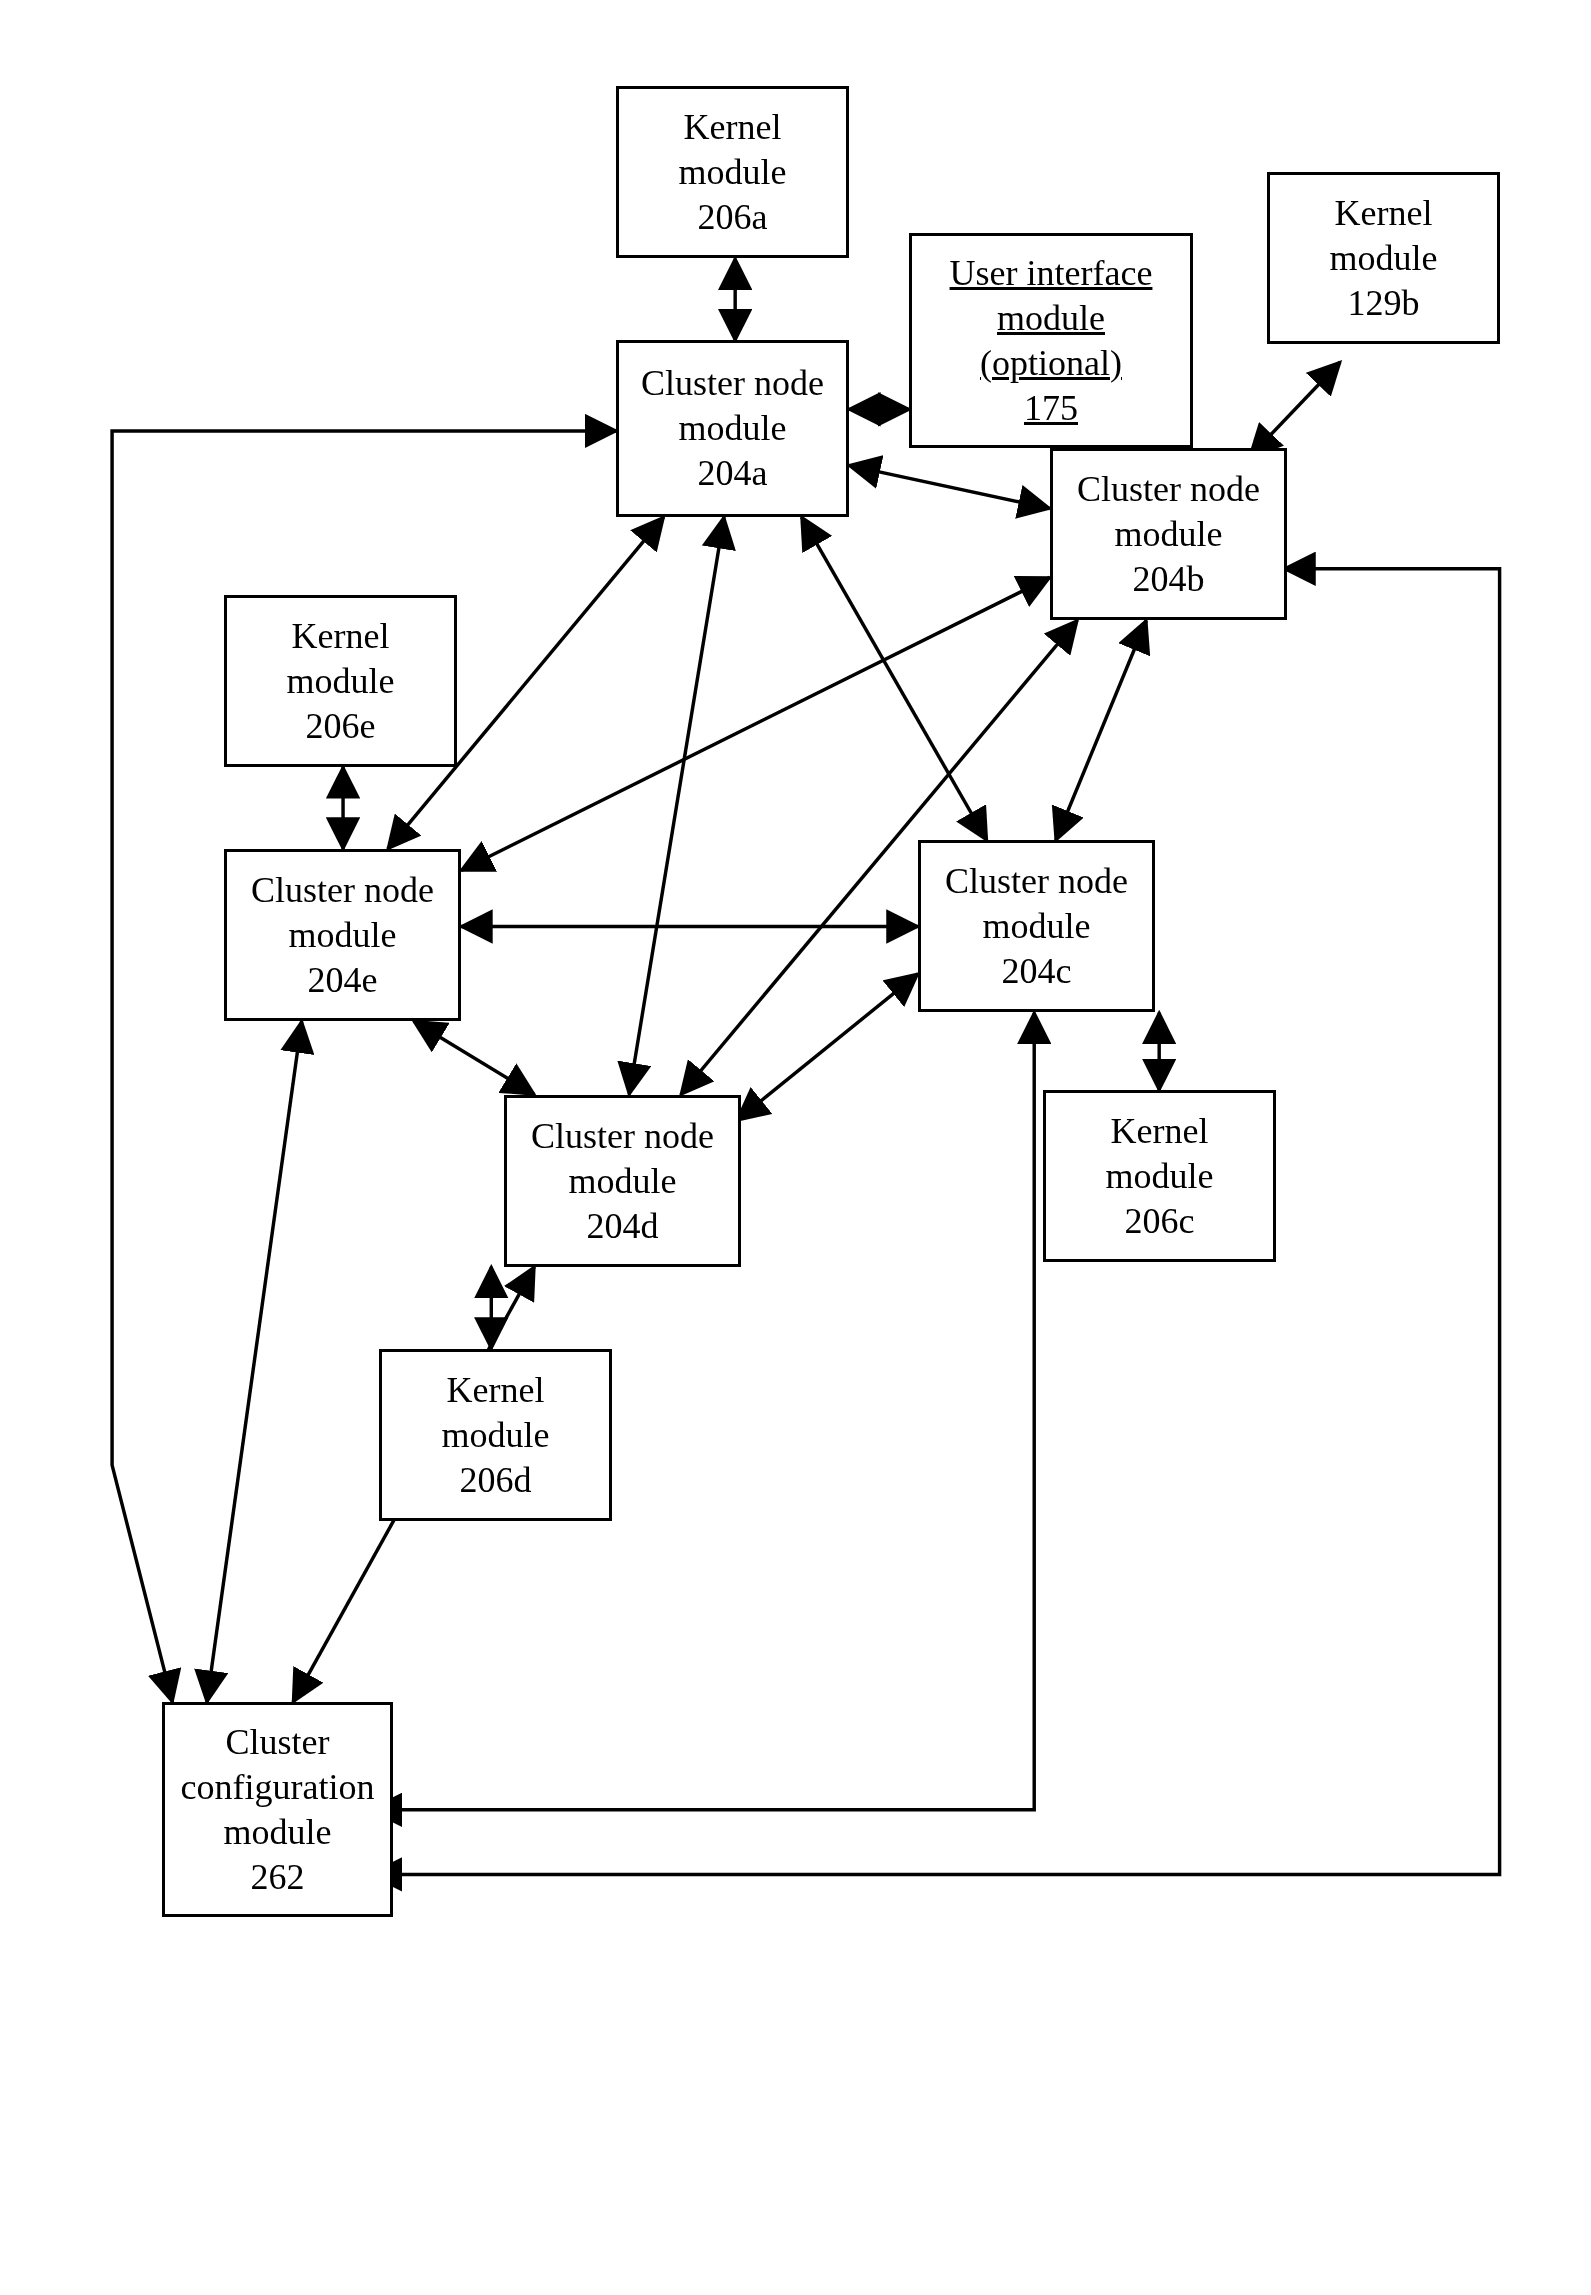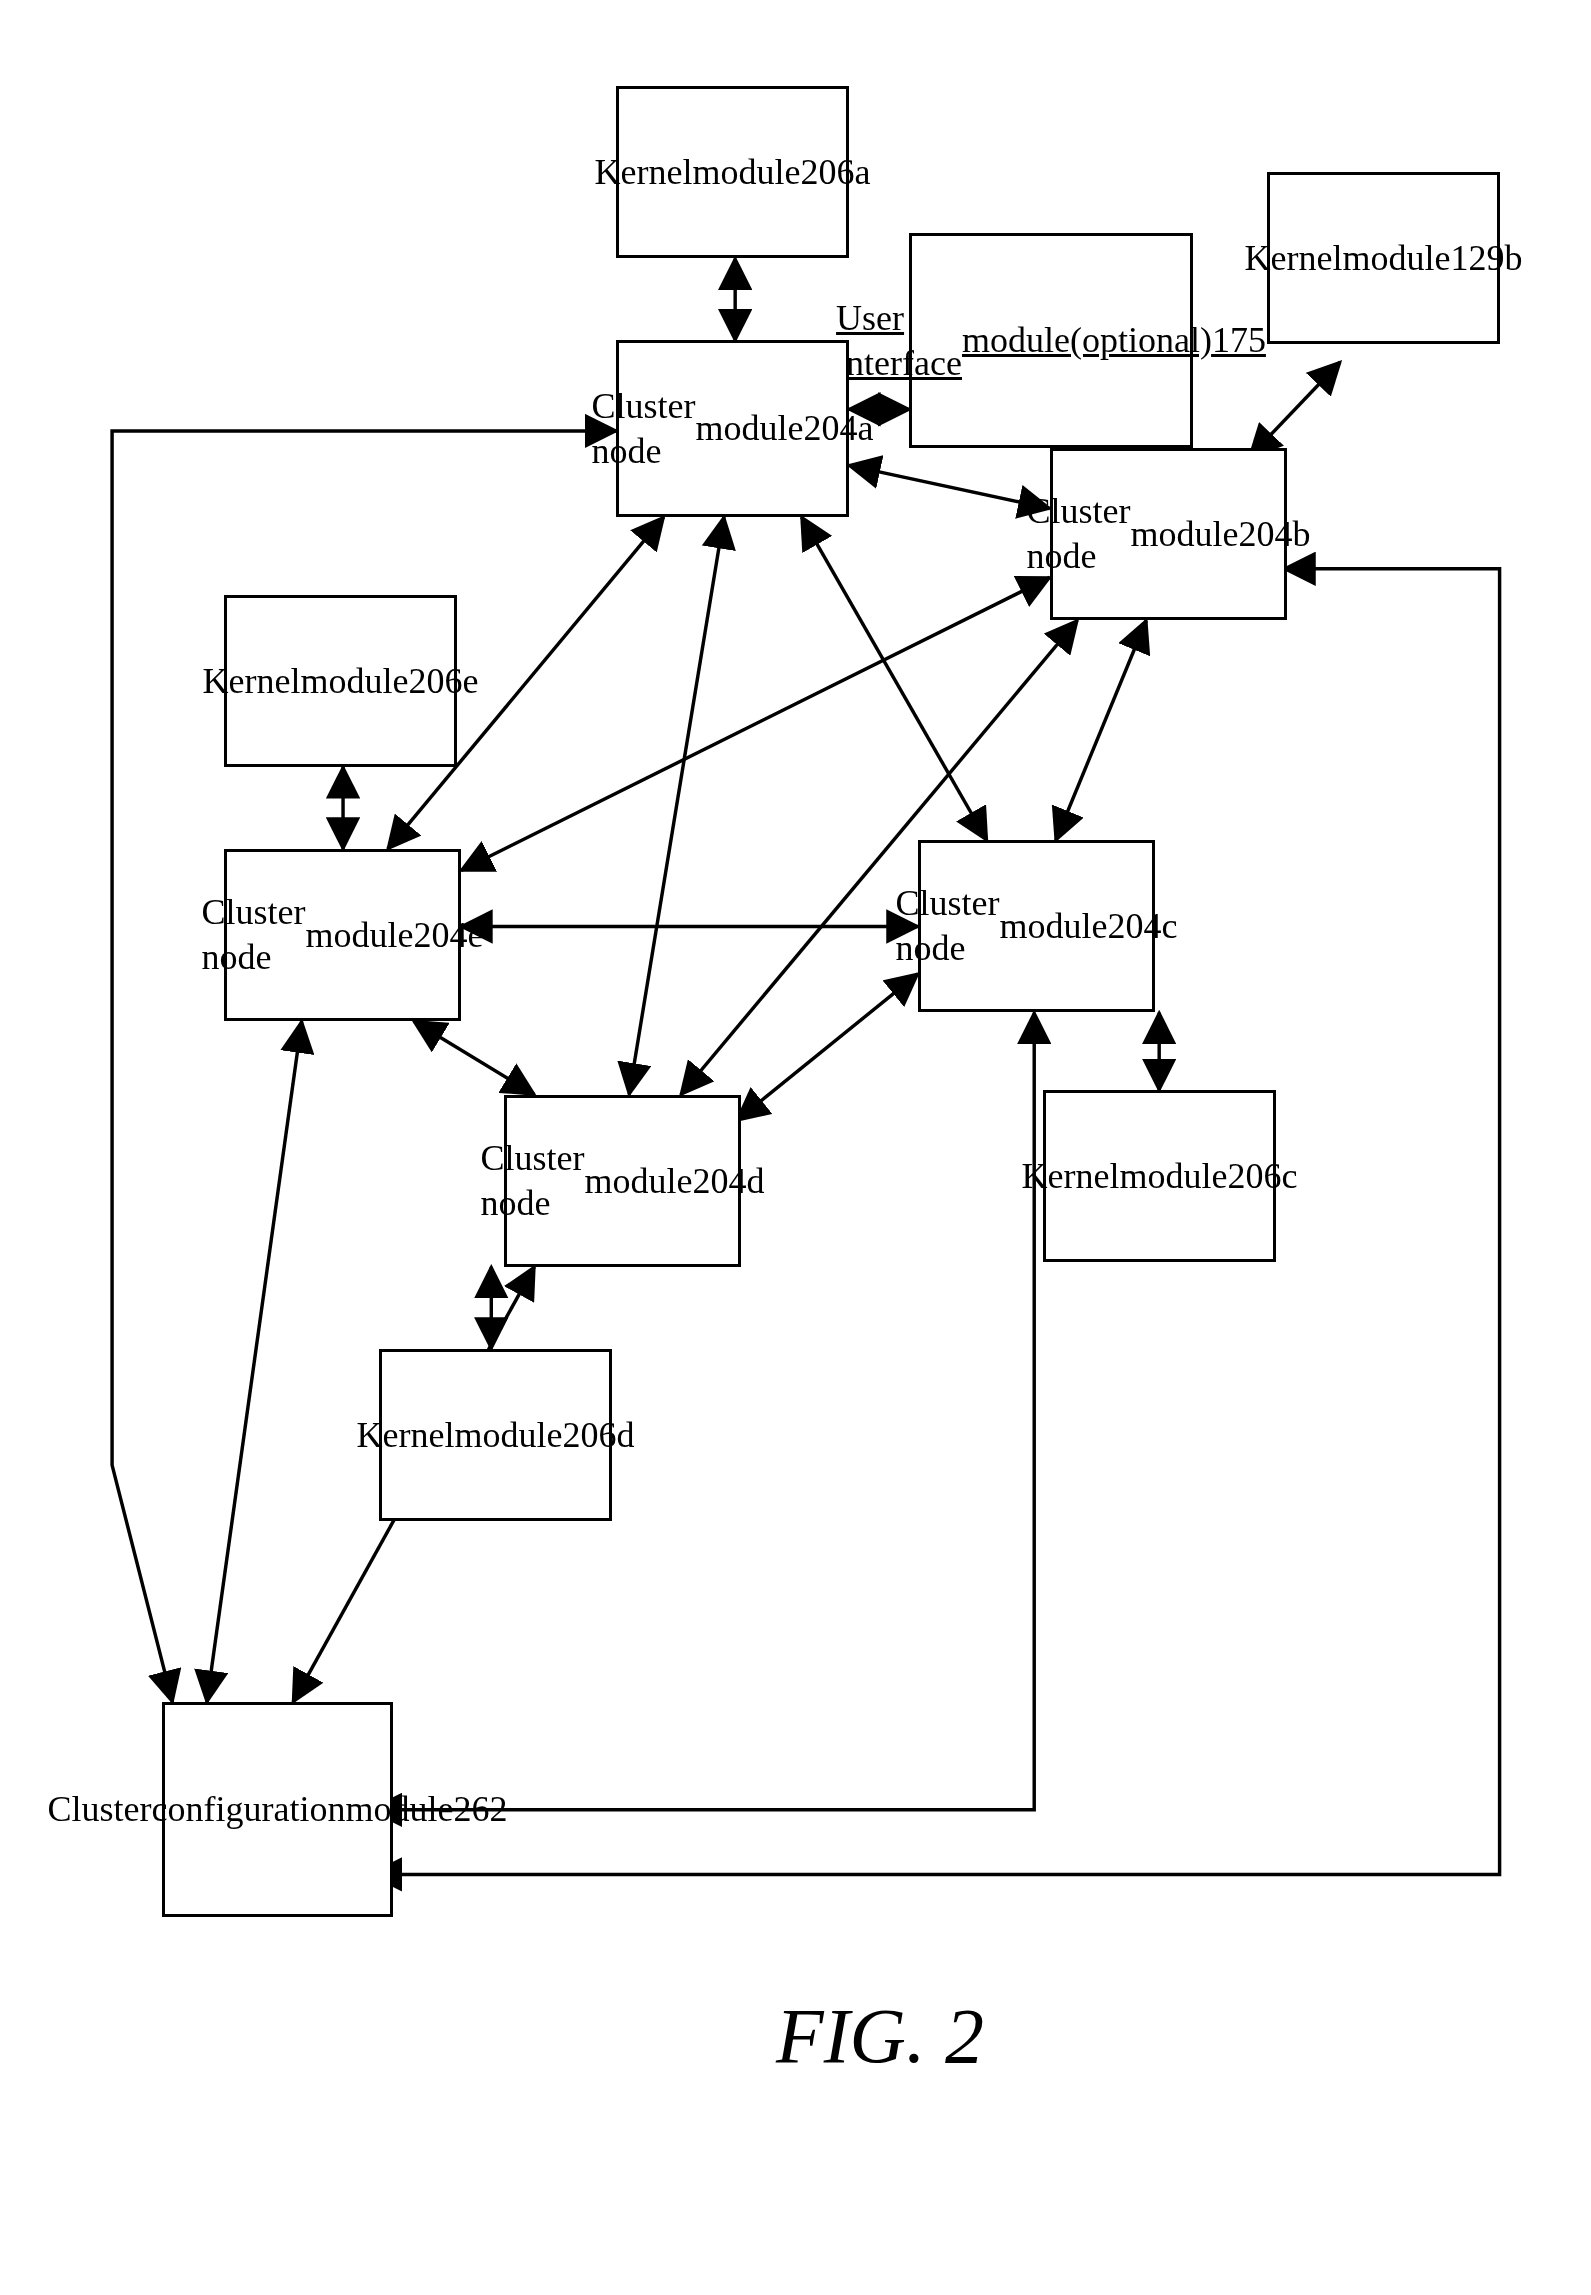--- a/index.html
+++ b/index.html
@@ -13,24 +13,24 @@
   .canvas {
     position: relative;
     width: 1591px;
     height: 2295px;
   }
   .box {
     position: absolute;
     border: 3.4px solid #000;
     box-sizing: border-box;
     display: flex;
-    flex-direction: row;
+    flex-direction: column;
     justify-content: center;
     align-items: center;
-    text-align: left;
+    text-align: right;
     font-size: 36px;
     line-height: 1.25;
     background: #fff;
     z-index: 5;
     padding: 5.2px 8.6px;
   }
   .box span { display: block; }
   .caption {
     position: absolute;
     font-family: "Times New Roman", serif;
@@ -168,16 +168,15 @@
     <span>206d</span>
   </div>
 
   <div class="box" style="left:142px;  top:1702px; width:231px; height:215px;margin-left:20px;">
     <span>Cluster</span>
     <span>configuration</span>
     <span>module</span>
     <span>262</span>
   </div>
 
-  <div class="caption" style="left:776px; top:1991px;">FIG. 2</div>
 
 </div>
 
 
 </body></html>

